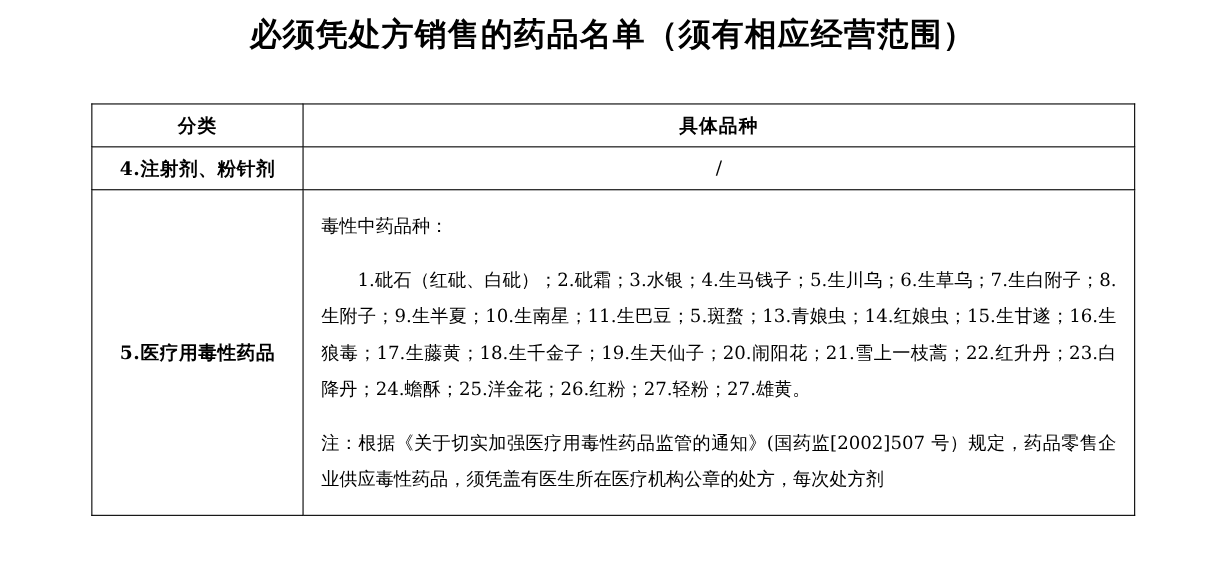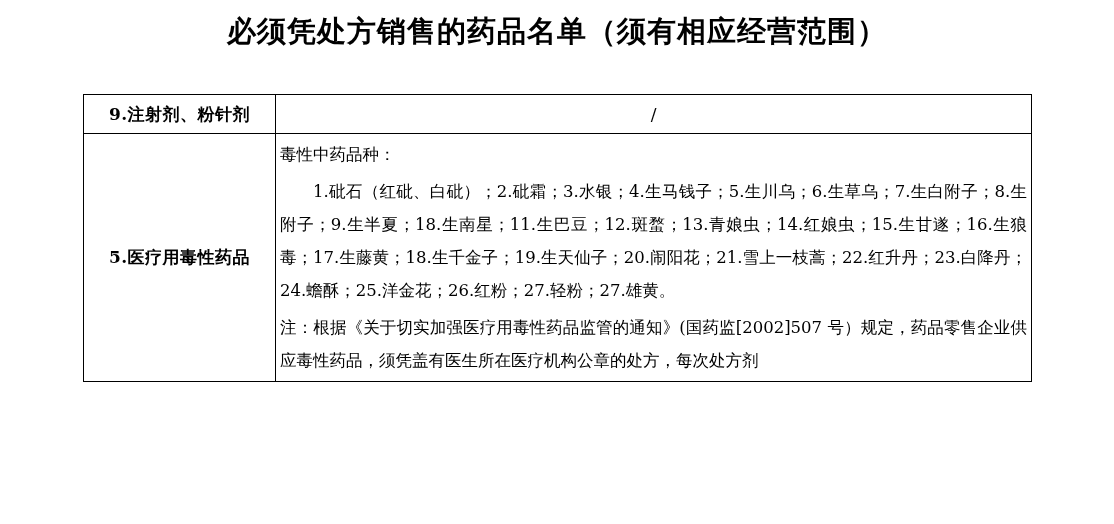--- a/index.html
+++ b/index.html
@@ -66,49 +66,53 @@
     font-weight: normal;
   }
   .body-cell {
     font-size: 16.5px;
     line-height: 2.0;
     padding: 8px 10px 6px 10px;
     text-align: justify;
     text-justify: inter-ideograph;
   }
   .body-cell p {
-    margin: 4px;
+    margin: 16px;
   }
   .indent-2 { text-indent: 2em; }
 </style>
 </head>
 <body>
 
 <div class="page">
 
   <div class="doc-title">必须凭处方销售的药品名单（须有相应经营范围）</div>
 
   <div class="table-wrap">
     <table class="main">
       <colgroup>
         <col class="col-cat">
         <col class="col-items">
       </colgroup>
       <tbody>
+        <tr>
+          <td class="hdr">分类</td>
+          <td class="hdr">具体品种</td>
+        </tr>
 
         <tr>
-          <td class="row-cat">9.注射剂、粉针剂</td>
+          <td class="row-cat">4.注射剂、粉针剂</td>
           <td class="cell-slash">/</td>
         </tr>
 
         <tr>
           <td class="row-cat row-cat-pad">5.医疗用毒性药品</td>
           <td class="body-cell">
             <p>毒性中药品种：</p>
-            <p class="indent-2">1.砒石（红砒、白砒）；2.砒霜；3.水银；4.生马钱子；5.生川乌；6.生草乌；7.生白附子；8.生附子；9.生半夏；18.生南星；11.生巴豆；12.斑蝥；13.青娘虫；14.红娘虫；15.生甘遂；16.生狼毒；17.生藤黄；18.生千金子；19.生天仙子；20.闹阳花；21.雪上一枝蒿；22.红升丹；23.白降丹；24.蟾酥；25.洋金花；26.红粉；27.轻粉；27.雄黄。</p>
+            <p class="indent-2">1.砒石（红砒、白砒）；2.砒霜；3.水银；4.生马钱子；5.生川乌；6.生草乌；7.生白附子；8.生附子；9.生半夏；10.生南星；11.生巴豆；5.斑蝥；13.青娘虫；14.红娘虫；15.生甘遂；16.生狼毒；17.生藤黄；18.生千金子；19.生天仙子；20.闹阳花；21.雪上一枝蒿；22.红升丹；23.白降丹；24.蟾酥；25.洋金花；26.红粉；27.轻粉；27.雄黄。</p>
             <p>注：根据《关于切实加强医疗用毒性药品监管的通知》(国药监[2002]507 号）规定，药品零售企业供应毒性药品，须凭盖有医生所在医疗机构公章的处方，每次处方剂</p>
           </td>
         </tr>
       </tbody>
     </table>
   </div>
 
 </div>
 
 </body></html>

